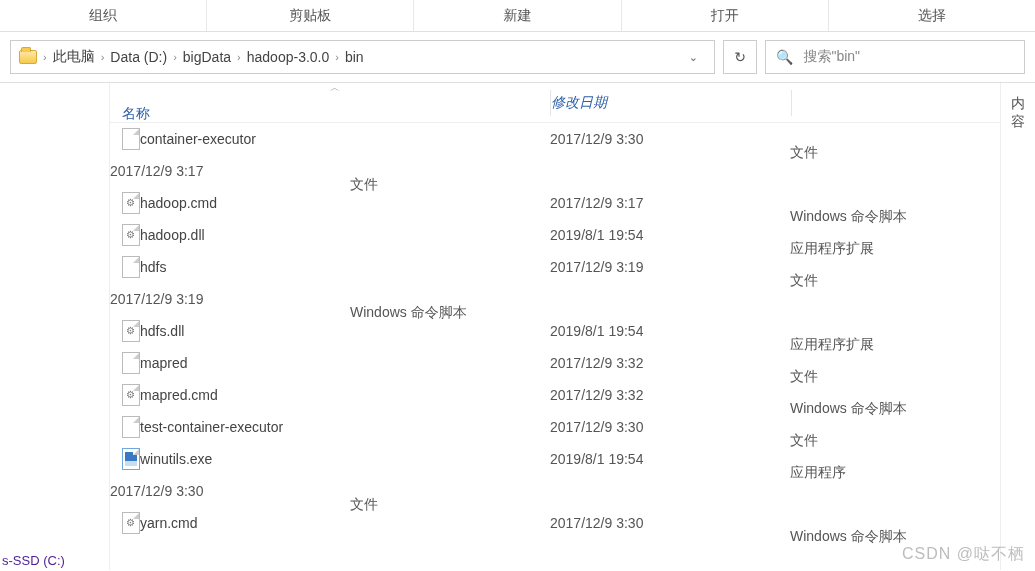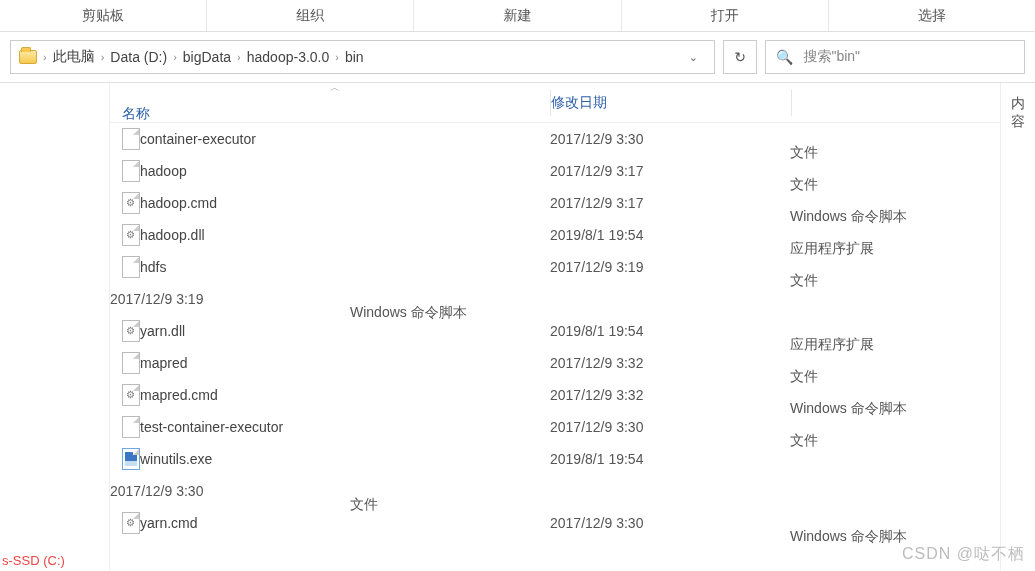--- a/index.html
+++ b/index.html
@@ -72,37 +72,37 @@
     .searchbox {
       width:260px; height:34px;
       border:1px solid #ccc;
       display:flex; align-items:center;
       padding:0 10px; gap:10px; color:#888;
     }
     .content-wrap { display:flex; height:calc(100% - 32px - 52px); }
     .left-gutter { width:110px; border-right:1px solid #eee; position:relative; }
     .left-label {
       position:absolute; bottom:2px; left:2px;
-      color:#ef4444; font-size:13px; white-space:nowrap;
+      color:#4c1d95; font-size:13px; white-space:nowrap;
     }
     .main { flex:1; overflow:hidden; }
     .right-panel { width:35px; border-left:1px solid #eee; }
     .right-panel-inner {
       writing-mode: horizontal-tb;
       color:#555; padding:12px 4px; text-align:center;
     }
     .columns {
       display:flex; align-items:center;
       height:40px;
       color:#2b5fa8;
       border-bottom:1px solid #eee;
       position:relative;
     }
     .col-name { width:440px; padding-left:12px; position:relative;margin-top:22px; }
-    .col-date { width:240px; }
+    .col-date { width:240px;font-style:italic; }
     .col-type { flex:1; }
     .sort-caret {
       position:absolute; top:-2px; left:220px;
       color:#888; font-size:10px;
     }
     .col-sep {
       width:1px; height:26px; background:#e5e5e5;
     }
     .rows { }
     .row {
@@ -146,22 +146,22 @@
       bottom:6px; right:10px;
       color:#bdbdbd; font-size:16px;
       letter-spacing:1px;
       pointer-events:none;
     }
   </style>
 </head>
 <body>
 
 <div class="ribbon">
+  <div class="ribbon-tab">组织</div>
   <div class="ribbon-tab">剪贴板</div>
-  <div class="ribbon-tab">组织</div>
   <div class="ribbon-tab">新建</div>
   <div class="ribbon-tab">打开</div>
   <div class="ribbon-tab">选择</div>
 </div>
 
 <div class="navbar">
   <div class="breadcrumb">
     <span class="folder-icon"></span>
     <span class="crumb-sep">›</span>
     <span>此电脑</span>
@@ -200,24 +200,20 @@
     <div class="rows" id="rows">
         <div class="row">
           <div class="cell-name">
             <span class="ficon "></span>
             <span>container-executor</span>
           </div>
           <div class="cell-date">2017/12/9 3:30</div>
           <div class="cell-type">文件</div>
         </div>
         <div class="row">
-          <div class="cell-name">
-            <span class="ficon "></span>
-            <span>hadoop</span>
-          </div>
           <div class="cell-date">2017/12/9 3:17</div>
           <div class="cell-type">文件</div>
         </div>
         <div class="row">
           <div class="cell-name">
             <span class="ficon gear"></span>
             <span>hadoop.cmd</span>
           </div>
           <div class="cell-date">2017/12/9 3:17</div>
           <div class="cell-type">Windows 命令脚本</div>
@@ -238,21 +234,21 @@
           <div class="cell-date">2017/12/9 3:19</div>
           <div class="cell-type">文件</div>
         </div>
         <div class="row">
           <div class="cell-date">2017/12/9 3:19</div>
           <div class="cell-type">Windows 命令脚本</div>
         </div>
         <div class="row">
           <div class="cell-name">
             <span class="ficon gear"></span>
-            <span>yarn.dll</span>
+            <span>hdfs.dll</span>
           </div>
           <div class="cell-date">2019/8/1 19:54</div>
           <div class="cell-type">应用程序扩展</div>
         </div>
         <div class="row">
           <div class="cell-name">
             <span class="ficon "></span>
             <span>mapred</span>
           </div>
           <div class="cell-date">2017/12/9 3:32</div>
@@ -273,20 +269,21 @@
           </div>
           <div class="cell-date">2017/12/9 3:30</div>
           <div class="cell-type">文件</div>
         </div>
         <div class="row">
           <div class="cell-name">
             <span class="ficon exe"></span>
             <span>winutils.exe</span>
           </div>
           <div class="cell-date">2019/8/1 19:54</div>
+          <div class="cell-type">应用程序</div>
         </div>
         <div class="row">
           <div class="cell-date">2017/12/9 3:30</div>
           <div class="cell-type">文件</div>
         </div>
         <div class="row">
           <div class="cell-name">
             <span class="ficon gear"></span>
             <span>yarn.cmd</span>
           </div>

